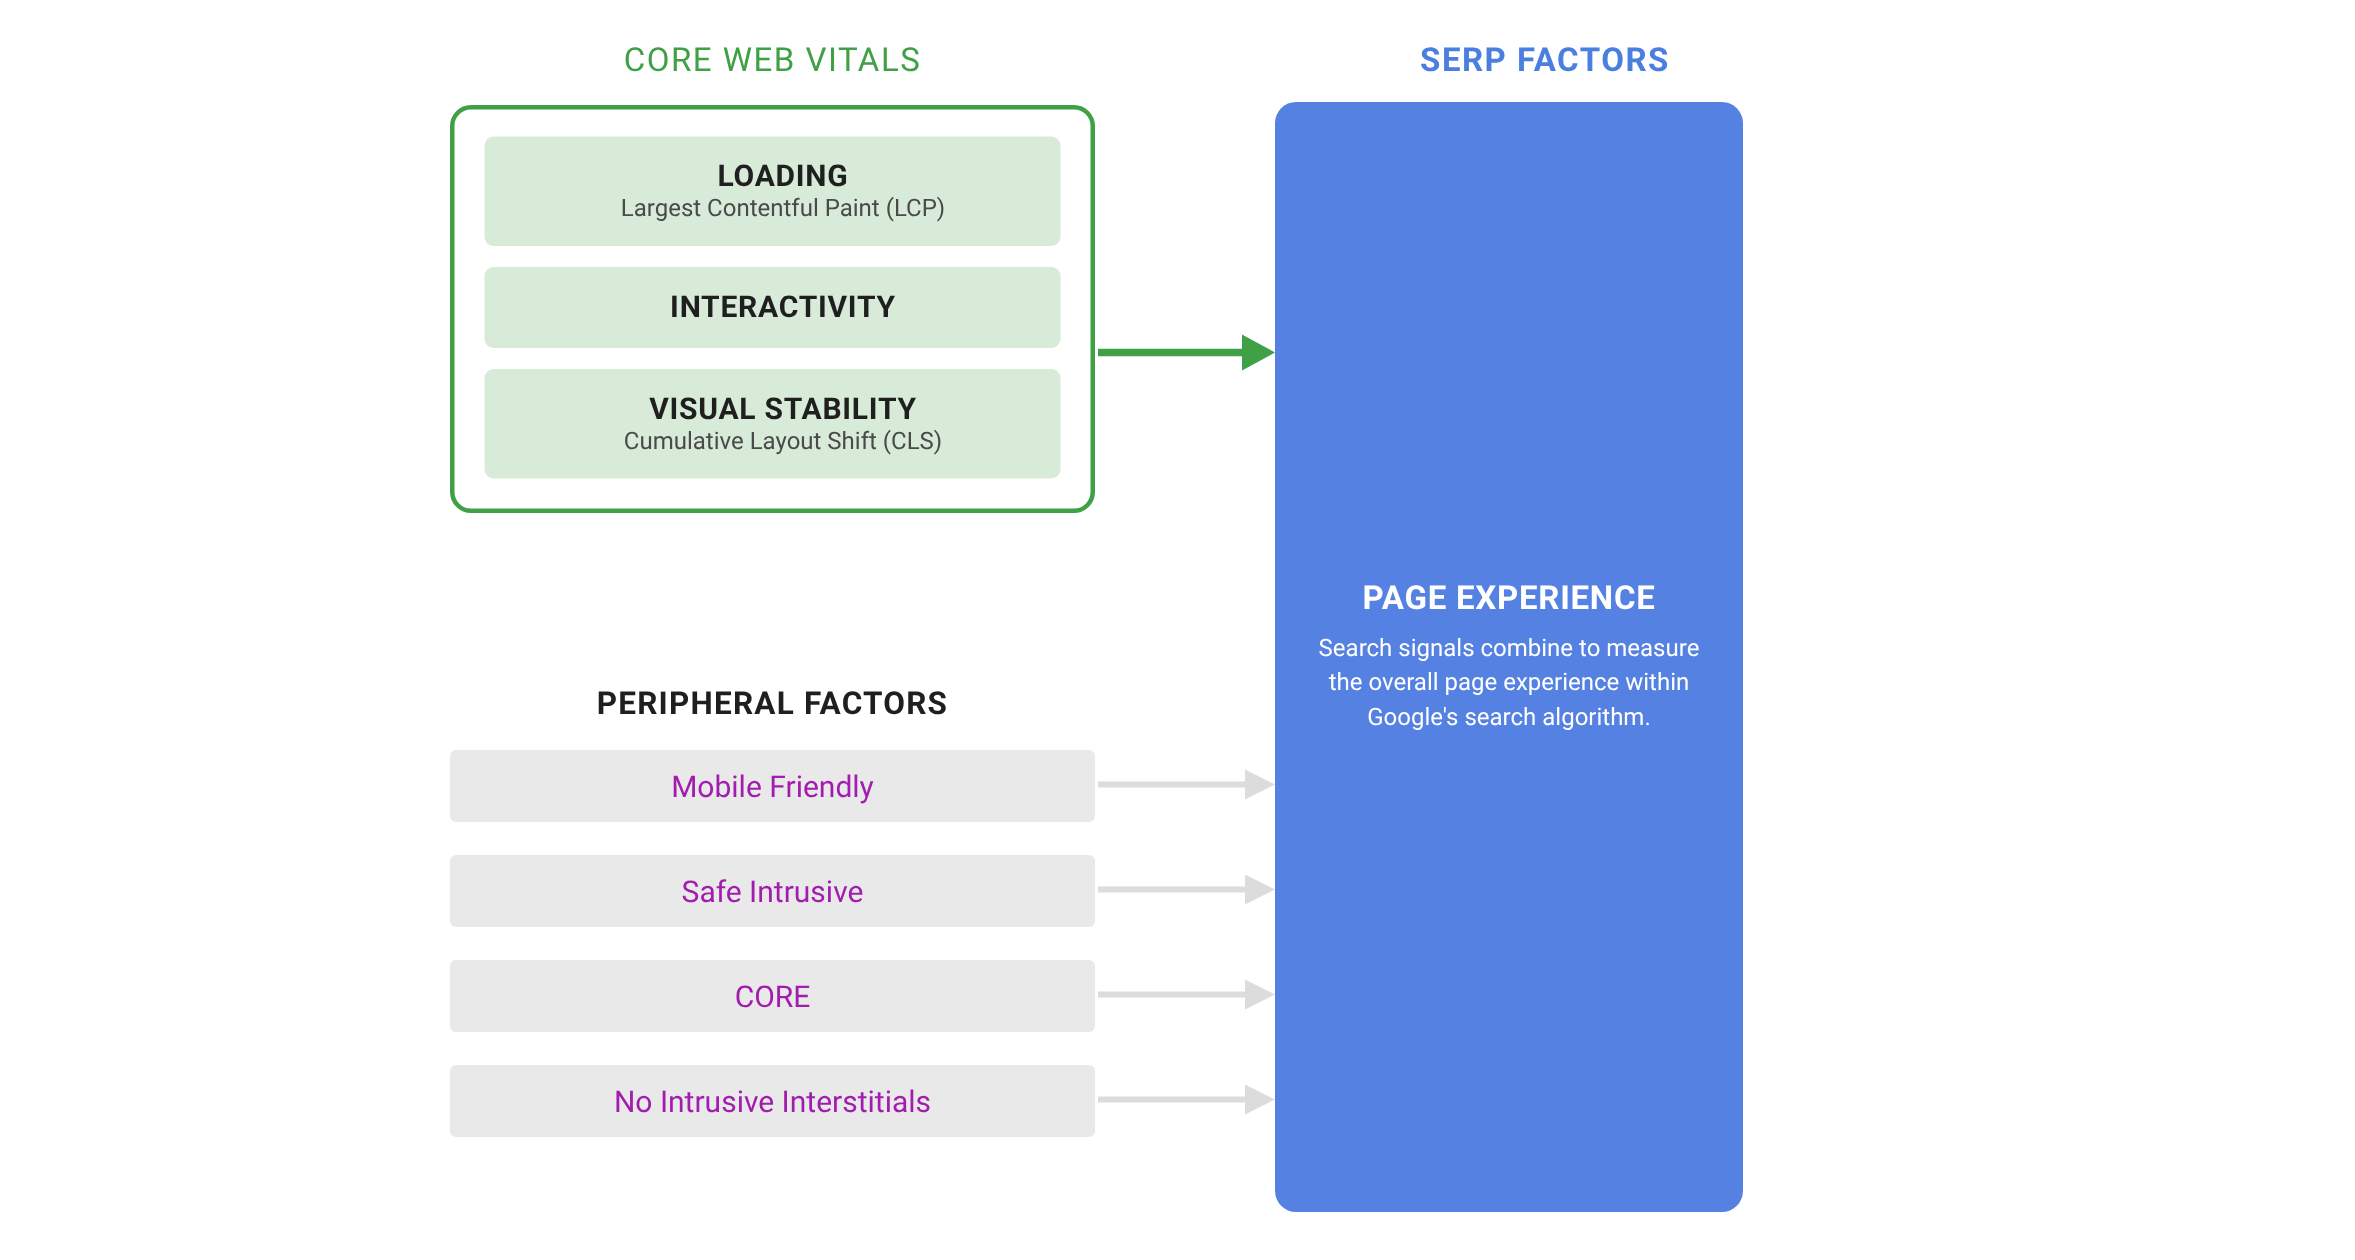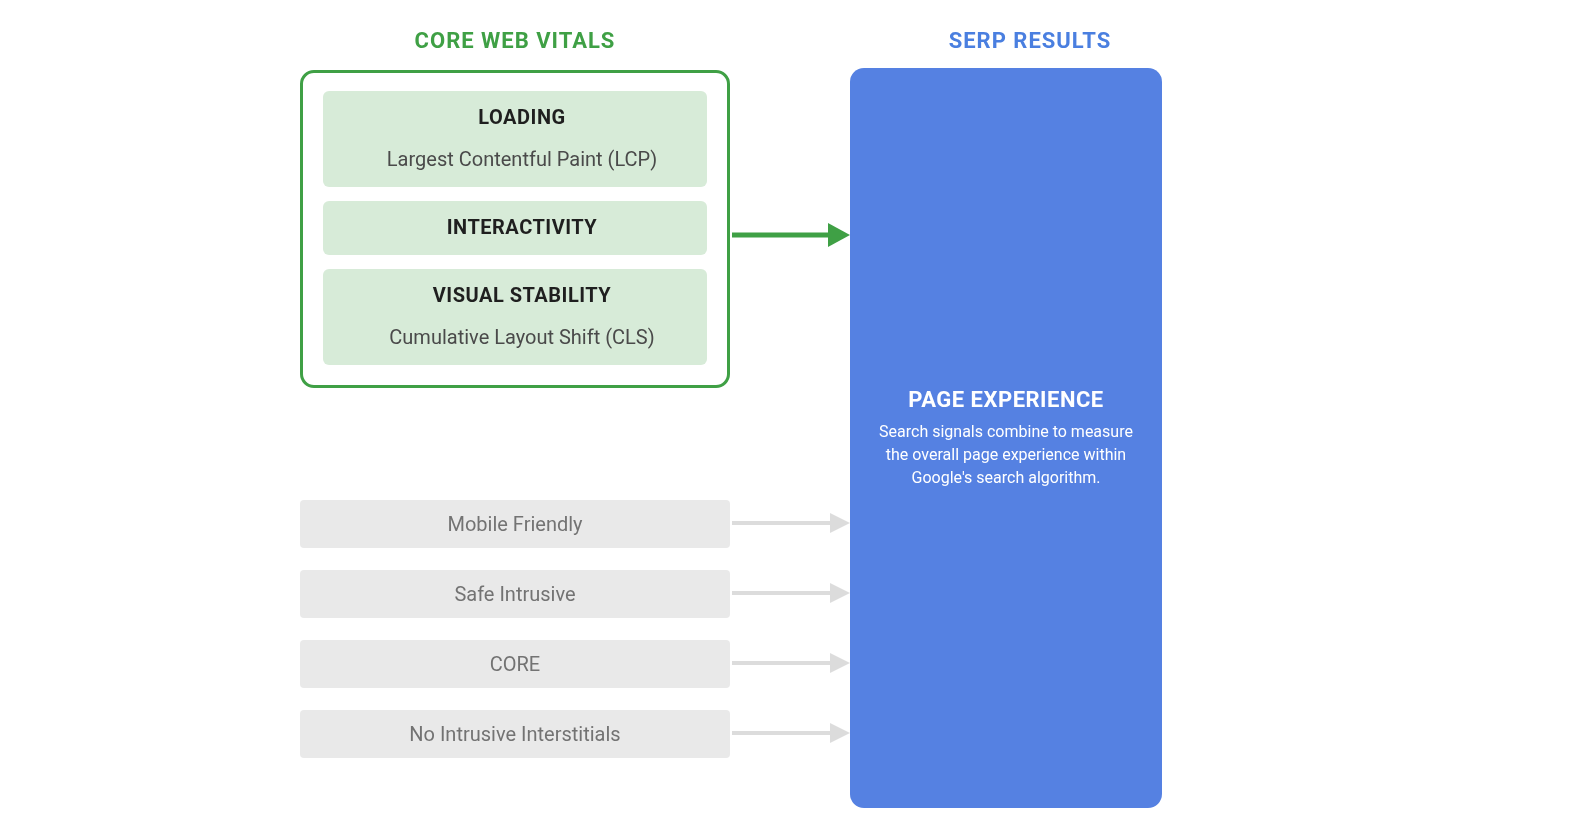--- a/index.html
+++ b/index.html
@@ -16,21 +16,21 @@
     height: 100%;
   }
 
   
   .title-cwv {
     position: absolute;
     top: 28px;
     left: 300px;
     width: 430px;
     text-align: center;
-    font-weight: 700;
+    font-weight: 400;
     font-size: 22px;
     letter-spacing: 1px;
     color: #3fa045;
   }
   .title-serp {
     position: absolute;
     top: 28px;
     left: 850px;
     width: 360px;
     text-align: center;
@@ -59,23 +59,23 @@
     text-align: center;
     padding: 14px 10px 16px 24px;
   }
   .cwv-item-title {
     font-weight: 700;
     font-size: 20px;
     letter-spacing: 0.5px;
     color: #1f1f1f;
   }
   .cwv-item-sub {
-    font-size: 20px;
+    font-size: 16px;
     color: #4a4a4a;
-    margin-top: 18px;
+    margin-top: 0;
   }
 
   
   .arrow-cwv {
     position: absolute;
     top: 215px;
     left: 732px;
     width: 118px;
     height: 40px;
   }
@@ -104,21 +104,21 @@
   .pf-row {
     display: flex;
     align-items: center;
   }
   .pf-item {
     background: #e9e9e9;
     border-radius: 4px;
     text-align: center;
     padding: 12px 10px;
     font-size: 20px;
-    color: #737373;
+    color: #a21caf;
     width: 100%;
   }
   .pf-arrow {
     position: absolute;
     width: 118px;
     height: 30px;
   }
 
   
   .serp-panel {
@@ -148,41 +148,42 @@
     line-height: 1.45;
     max-width: 280px;
   }
 </style>
 </head>
 <body>
 
 <div class="diagram">
 
   <div class="title-cwv">CORE WEB VITALS</div>
-  <div class="title-serp">SERP RESULTS</div>
+  <div class="title-serp">SERP FACTORS</div>
 
   <div class="cwv-box">
     <div class="cwv-item">
       <div class="cwv-item-title">LOADING</div>
       <div class="cwv-item-sub">Largest Contentful Paint (LCP)</div>
     </div>
     <div class="cwv-item">
       <div class="cwv-item-title">INTERACTIVITY</div>
     </div>
     <div class="cwv-item">
       <div class="cwv-item-title">VISUAL STABILITY</div>
       <div class="cwv-item-sub">Cumulative Layout Shift (CLS)</div>
     </div>
   </div>
 
   <svg class="arrow-cwv" viewBox="0 0 118 40">
     <line x1="0" y1="20" x2="98" y2="20" stroke="#3fa045" stroke-width="5"></line>
     <polygon points="96,8 118,20 96,32" fill="#3fa045"></polygon>
   </svg>
 
+  <div class="pf-title">PERIPHERAL FACTORS</div>
   <div class="pf-list">
     <div class="pf-row">
       <div class="pf-item">Mobile Friendly</div>
     </div>
     <div class="pf-row">
       <div class="pf-item">Safe Intrusive</div>
     </div>
     <div class="pf-row">
       <div class="pf-item">CORE</div>
     </div>

